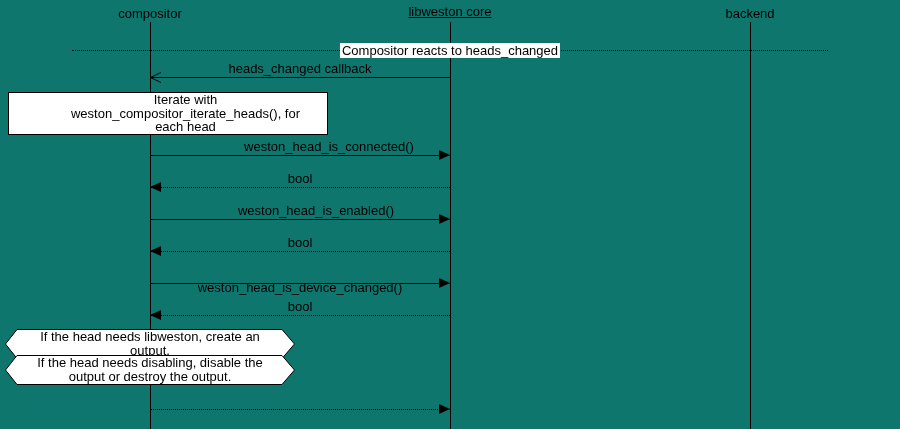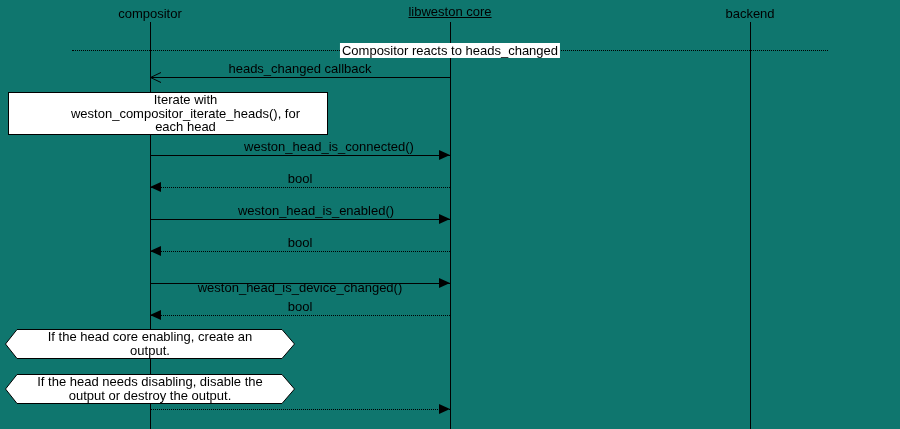--- a/index.html
+++ b/index.html
@@ -98,25 +98,25 @@
   <div class="abs arrow-right" style="left:439px;top:278px;"></div>
 
   <div class="abs msg-label" style="left:150px;top:299px;">bool</div>
   <div class="abs hline dotted" style="left:150px;top:315px;width:300px;"></div>
   <div class="abs arrow-left" style="left:150px;top:310px;"></div>
 
   <div class="abs" style="left:5px;top:329px;width:290px;height:30px;">
     <svg width="290" height="30" style="position:absolute;left:0;top:0;">
       <polygon points="12,0.5 277,0.5 289.5,15 277,29.5 12,29.5 0.5,15" fill="#fff" stroke="#000" stroke-width="1"></polygon>
     </svg>
-    <div class="hex-text" style="position:absolute;left:10px;top:0;width:270px;height:30px;">If the head core enabling, create an
+    <div class="hex-text" style="position:absolute;left:10px;top:0;width:270px;height:30px;">If the head needs libweston, create an
 output.</div>
   </div>
 
-  <div class="abs" style="left:5px;top:374px;width:290px;height:38px;">
+  <div class="abs" style="left:5px;top:355px;width:290px;height:38px;">
     <svg width="290" height="30" style="position:absolute;left:0;top:0;">
       <polygon points="12,0.5 277,0.5 289.5,15 277,29.5 12,29.5 0.5,15" fill="#fff" stroke="#000" stroke-width="1"></polygon>
     </svg>
     <div class="hex-text" style="position:absolute;left:10px;top:0;width:270px;height:30px;">If the head needs disabling, disable the
 output or destroy the output.</div>
   </div>
 
   <div class="abs hline dotted" style="left:150px;top:409px;width:300px;"></div>
   <div class="abs arrow-right" style="left:439px;top:404px;"></div>
 

